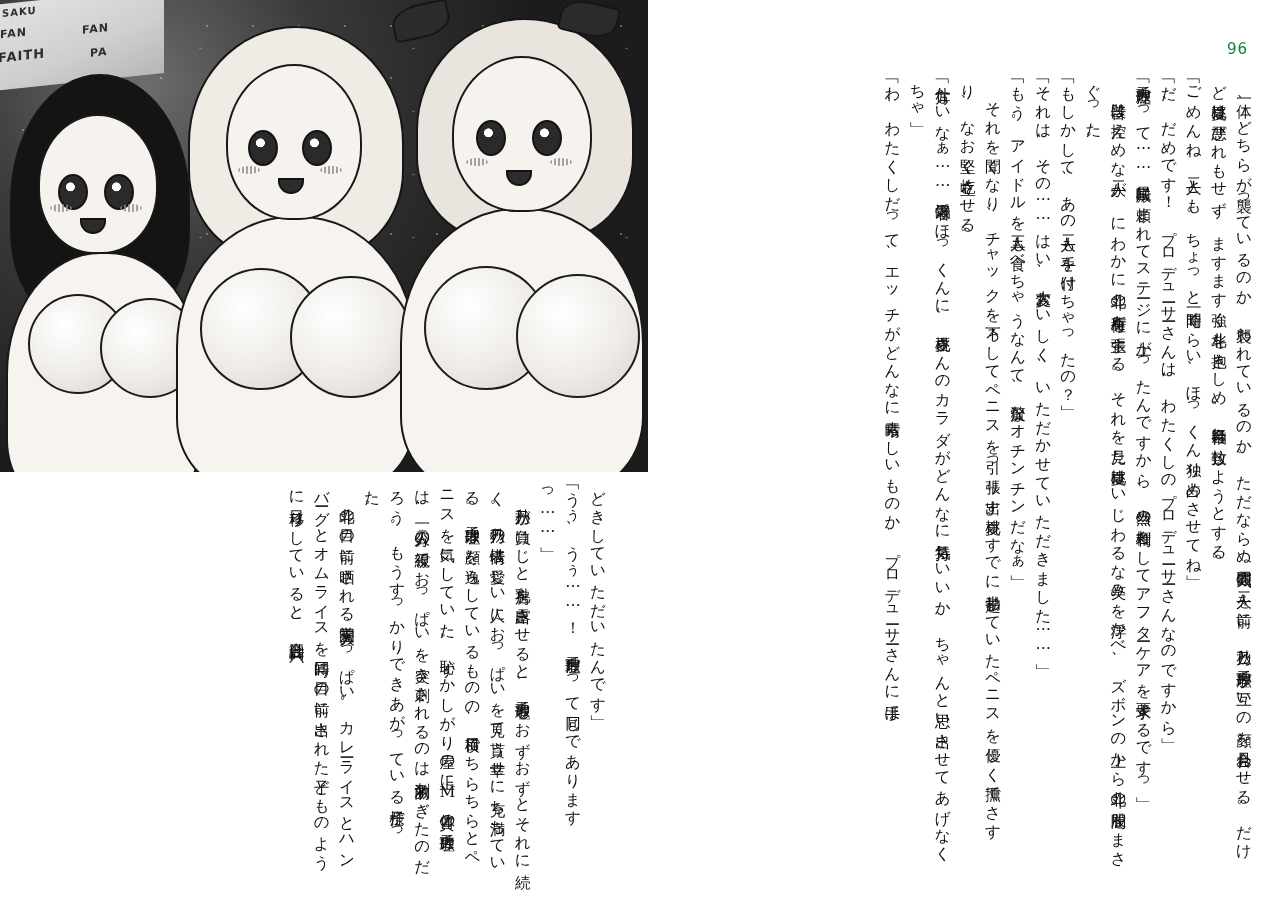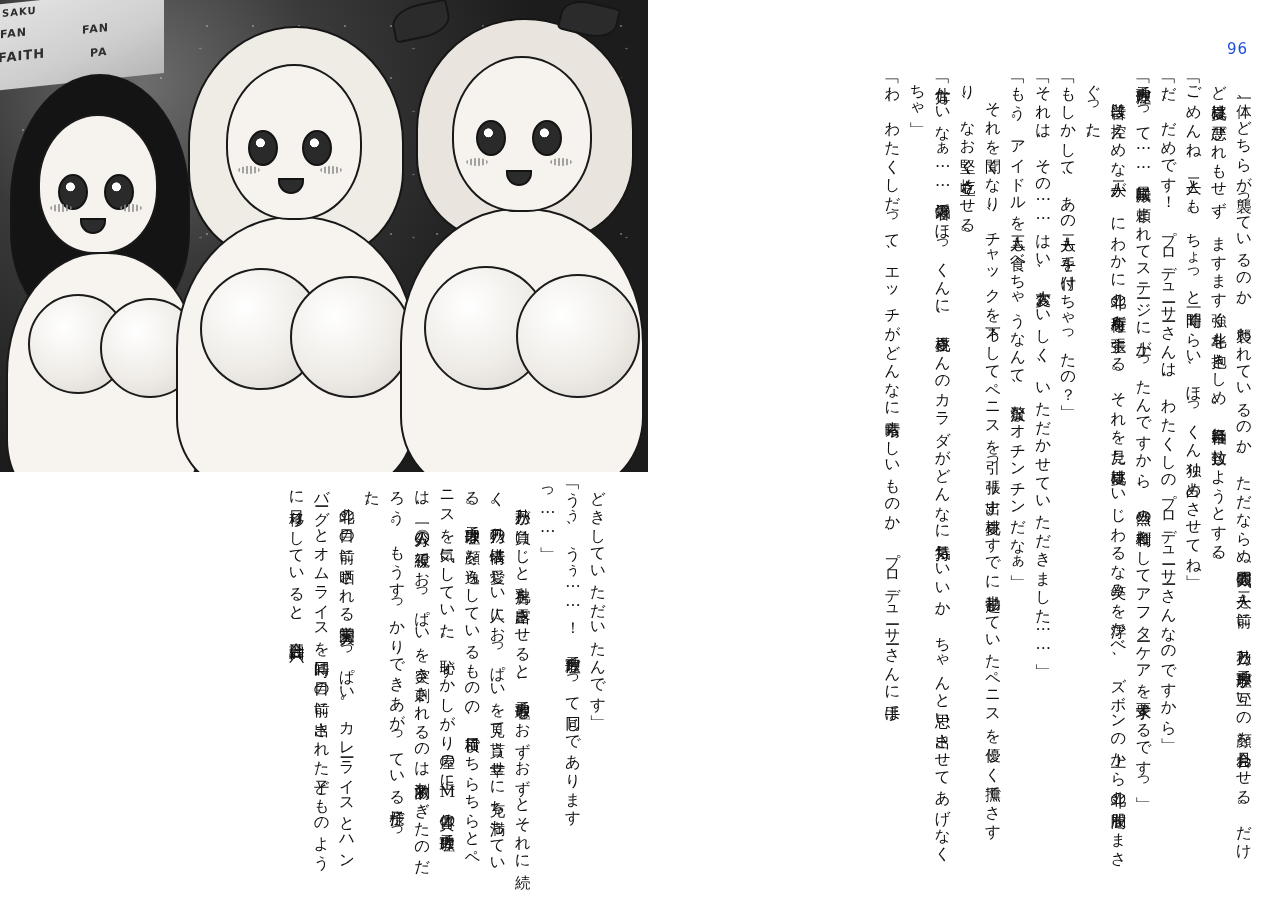--- a/index.html
+++ b/index.html
@@ -216,21 +216,21 @@
     height: 100%;
   }
 
   
   #page-number {
     position: absolute;
     right: 32px;
     top: 40px;
     font-family: "DejaVu Sans", "Liberation Sans", sans-serif;
     font-size: 15px;
-    color: #1d4ed8;
+    color: #15803d;
     letter-spacing: 1px;
   }
 </style>
 </head>
 <body>
 
 <div id="page">
 
   <div id="page-number">96</div>
 

